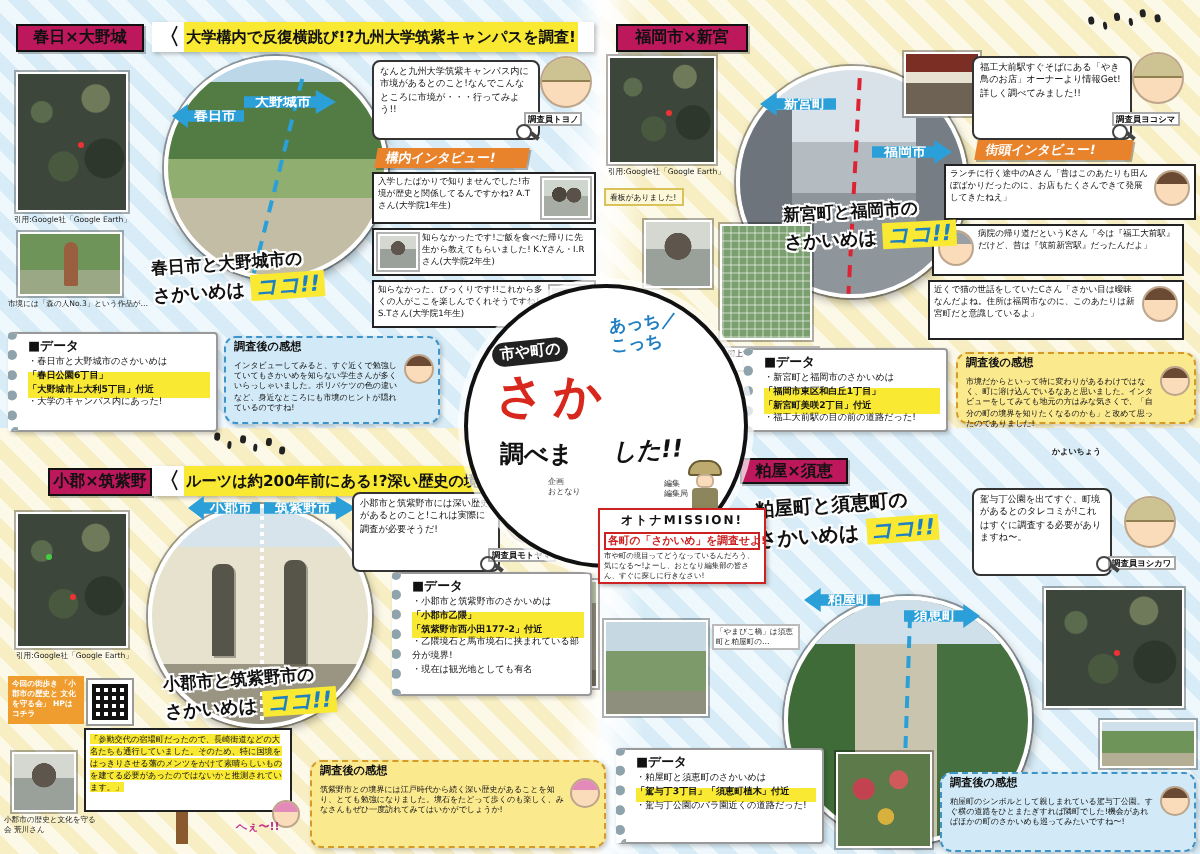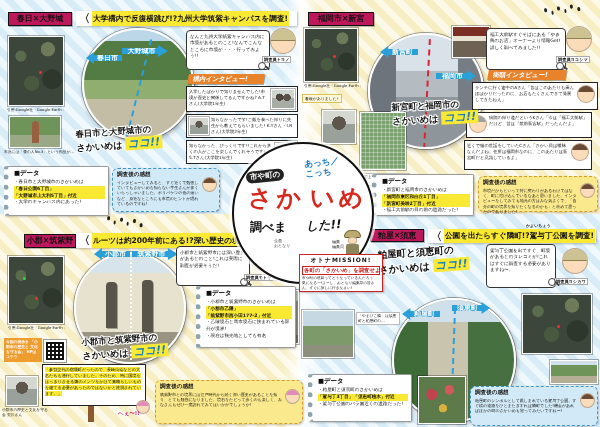--- a/index.html
+++ b/index.html
@@ -304,39 +304,36 @@
     <div class="kansou" style="left:155px;top:166px;width:148px;height:44px">
       <div class="ttl">調査後の感想</div>
       <div>筑紫野市との境界には江戸時代から続く深い歴史があることを知り、とても勉強になりました。境石をたどって歩くのも楽しく、みなさんもぜひ一度訪れてみてはいかがでしょうか!</div>
       <div class="avi pink" style="right:2px;top:8px;width:15px;height:15px;left:auto"></div>
     </div>
   </div>
 
   <div class="q" style="left:300px;top:214px;width:300px;height:213px">
     <div class="abs tab" style="left:70px;top:15px;width:54px;height:13px">粕屋×須恵</div>
     <div class="ruby" style="left:226px;top:9px">かよいちょう</div>
-    <div class="abs headline" style="left:128px;top:15px;width:168px;height:14px">
-        <span class="hl">公園を出たらすぐ隣町!?駕与丁公園を調査!</span>
-      </div>
 
     <div class="boundary" style="left:78px;top:32px;transform:rotate(-4deg)">
       <div class="l1" style="font-size:9.5px">粕屋町と須恵町の</div>
       <div class="l2" style="font-size:10px"><span>さかいめは</span> <span class="koko">ココ!!</span></div>
     </div>
 
     <div class="abs bubble" style="left:186px;top:30px;width:70px;height:44px">駕与丁公園を出てすぐ、町境があるとのタレコミが!これはすぐに調査する必要がありますね〜。</div>
     <div class="mag" style="left:248px;top:64px"></div>
     <div class="avi inv" style="left:262px;top:34px;width:26px;height:26px"></div>
     <div class="abs inv-name" style="left:254px;top:64px">調査員ヨシカワ</div>
 
     <div class="abs circle" style="left:92px;top:84px;width:124px;height:124px;background:linear-gradient(90deg,#3f6b39 0 28%,#c9c4ae 28% 62%,#46703f 62%)">
       <div style="position:absolute;left:0;top:0;width:100%;height:18%;background:#cfe0ea"></div>
       <div class="dash-blue" style="left:58px;top:8px;height:116px;transform:rotate(2deg)"></div>
     </div>
-    <div class="abs arrow arrow-l" style="left:102px;top:94px;width:38px;height:12px">粕屋町</div>
+    <div class="abs arrow arrow-l" style="left:102px;top:80px;width:38px;height:12px">粕屋町</div>
     <div class="abs arrow arrow-r" style="left:152px;top:88px;width:38px;height:12px">須恵町</div>
 
     <div class="abs sat" style="left:222px;top:80px;width:70px;height:60px">
         <span class="pin" style="left:34px;top:30px"></span>
       </div>
 
     <div class="abs ph ph-bridge" style="left:2px;top:96px;width:52px;height:48px"></div>
     <div class="cap box" style="left:56px;top:98px;width:44px">「やまびこ橋」は須恵町と粕屋町の…</div>
 
     <div class="abs databox" style="left:8px;top:160px;width:104px;height:48px">
@@ -355,21 +352,20 @@
       <div class="avi" style="right:2px;top:6px;width:15px;height:15px;left:auto"></div>
     </div>
     <div class="cap" style="left:228px;top:205px;width:70px">引用:Google社「Google Earth」</div>
   </div>
 
   <div class="center-circle" style="left:232px;top:142px;width:142px;height:142px"></div>
   <div class="hand" style="left:305px;top:158px">あっち／
 こっち</div>
   <div class="prefix" style="left:246px;top:170px">市や町の</div>
   <div class="t-red" style="left:248px;top:186px">さか</div>
-  <div class="t-red" style="left:310px;top:186px">いめ</div>
   <div class="t-sub" style="left:250px;top:221px">調べま</div>
   <div class="t-sub" style="left:306px;top:219px;font-style:italic;transform:rotate(-3deg)">した!!</div>
   <div class="credit" style="left:274px;top:238px">企画
 おとなり</div>
   <div class="credit" style="left:332px;top:239px">編集
 編集局</div>
 
   <div class="fig" style="left:344px;top:230px">
     <div class="hat"></div>
       <div class="face"></div>

